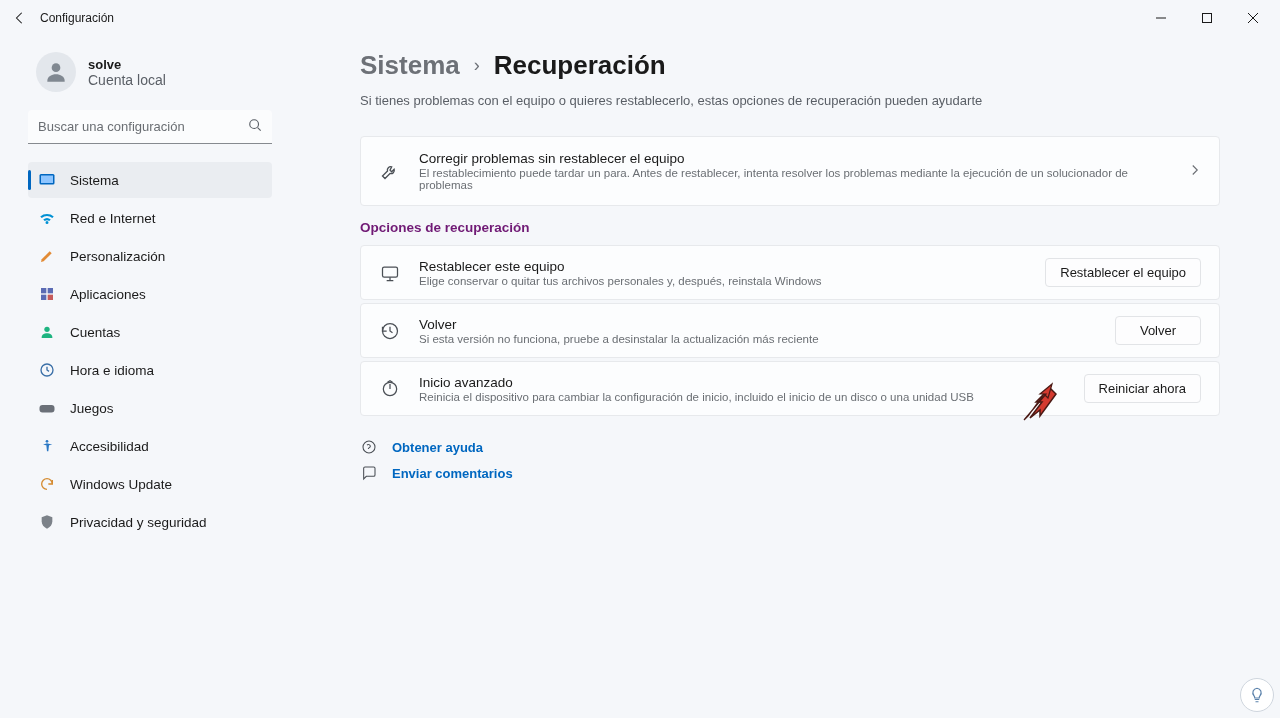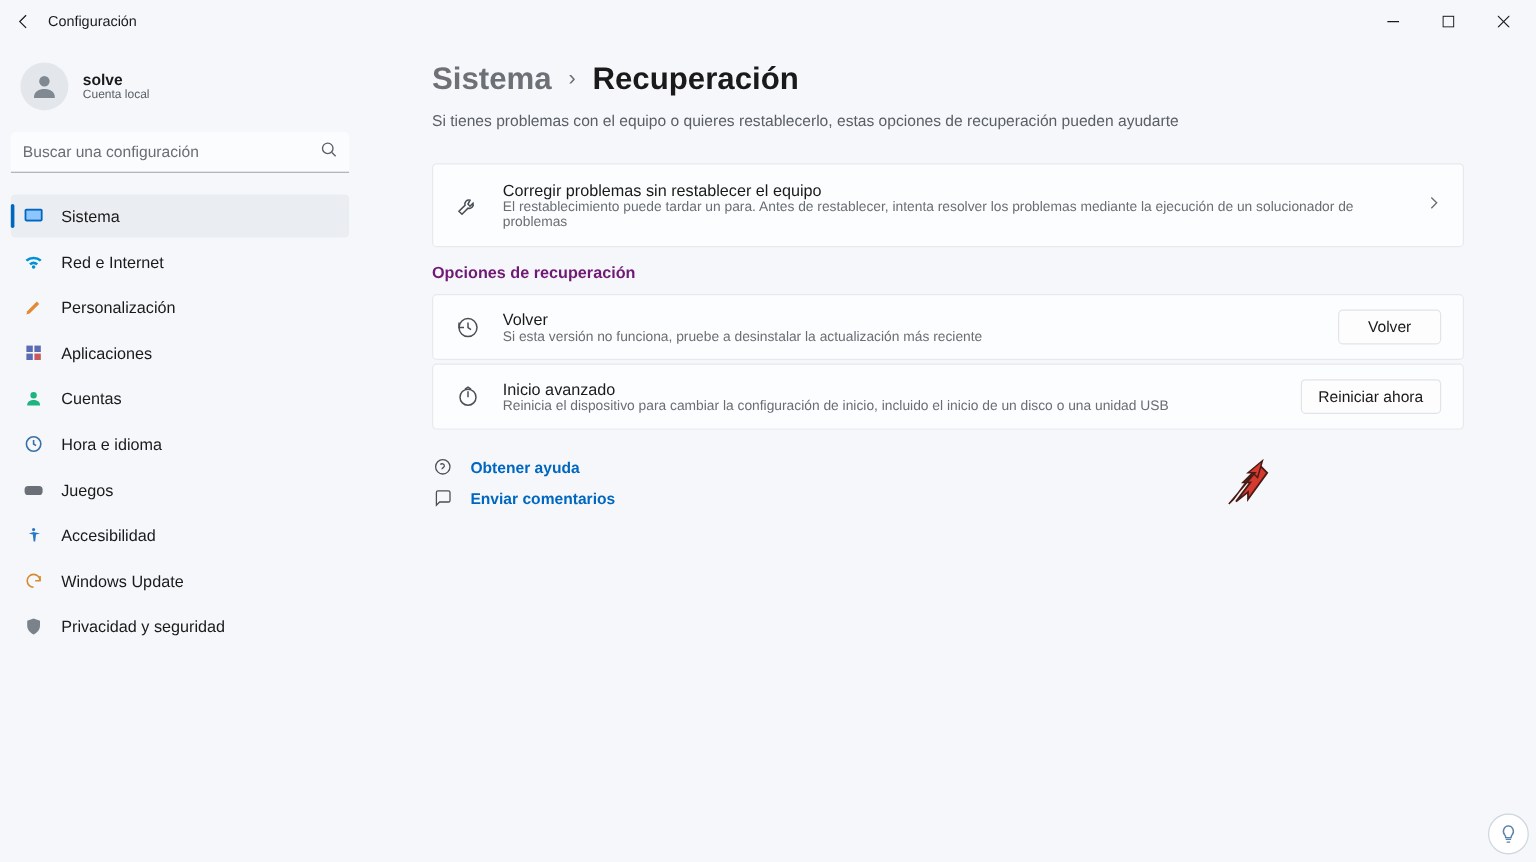--- a/index.html
+++ b/index.html
@@ -3,25 +3,25 @@
 <meta charset="utf-8">
 <style>
 * { margin: 0; padding: 0; box-sizing: border-box; font-family: 'Segoe UI', Tahoma, sans-serif; }
 body { background: #f5f7fa; width: 1280px; height: 718px; overflow: hidden; position: relative; }
 .titlebar { height: 36px; display: flex; align-items: center; padding: 0 4px; }
 .back-btn { width: 32px; height: 32px; display: flex; align-items: center; justify-content: center; cursor: pointer; border-radius: 4px; }
 .title-text { font-size: 12px; color: #1a1a1a; margin-left: 4px; }
 .win-controls { margin-left: auto; display: flex; }
 .win-btn { width: 46px; height: 36px; display: flex; align-items: center; justify-content: center; cursor: pointer; }
 .main-layout { display: flex; height: calc(718px - 36px); }
-.sidebar { width: 300px; padding: 6px 9px; display: flex; flex-direction: column; }
+.sidebar { width: 300px; padding: 6px 28px; display: flex; flex-direction: column; }
 .user-block { display: flex; align-items: center; padding: 10px 8px 18px 8px; gap: 12px; }
 .avatar { width: 40px; height: 40px; border-radius: 50%; background: #e3e7ec; display: flex; align-items: center; justify-content: center; color: #808891; }
 .user-name { font-size: 13px; font-weight: 600; color: #1a1a1a; }
-.user-sub { font-size: 10px; color: #5a5f66; }
+.user-sub { font-size: 14px; color: #5a5f66; }
 .search-wrap { position: relative; margin-bottom: 18px; }
 .search-input { width: 100%; height: 34px; border: none; border-bottom: 1px solid #868a8f; background: #fbfcfd; border-radius: 4px 4px 0 0; padding: 0 34px 0 10px; font-size: 13px; outline: none; color: #1a1a1a; }
 .search-input::placeholder { color: #6a6e73; }
 .search-icon { position: absolute; right: 10px; top: 50%; transform: translateY(-50%); color: #5a5f66; }
 .nav-list { list-style: none; display: flex; flex-direction: column; gap: 2px; }
 .nav-item { display: flex; align-items: center; height: 36px; padding: 0 10px; border-radius: 4px; cursor: pointer; position: relative; font-size: 13.5px; color: #1a1a1a; gap: 14px; }
 .nav-item.active { background: #eaedf1; }
 .nav-item.active::before { content: ""; position: absolute; left: 0; top: 8px; bottom: 8px; width: 3px; background: #0067c0; border-radius: 2px; }
 .nav-icon { width: 18px; height: 18px; display: flex; align-items: center; justify-content: center; flex-shrink: 0; }
 .content { flex: 1; padding: 14px 60px 20px 60px; overflow-y: auto; }
@@ -212,20 +212,33 @@
       </div>
       <span class="chev-right">
         <svg width="12" height="12" viewBox="0 0 16 16">
             <path d="M5 2l6 6-6 6" stroke="#6a6e73" stroke-width="1.5" fill="none"></path>
           </svg>
       </span>
     </div>
 
     <h3 class="section-head">Opciones de recuperación</h3>
 
+    <div class="opt-card">
+      <span class="card-icon">
+        <svg width="20" height="20" viewBox="0 0 24 24" fill="none" stroke="#4a4f55" stroke-width="1.5">
+            <rect x="3" y="5" width="18" height="12" rx="2"></rect>
+            <path d="M8 21h8M12 17v4"></path>
+          </svg>
+      </span>
+      <div class="card-body">
+        <div class="card-title">Restablecer este equipo</div>
+        <div class="card-desc">Elige conservar o quitar tus archivos personales y, después, reinstala Windows</div>
+      </div>
+      <button class="opt-btn">Restablecer el equipo</button>
+    </div>
 
     <div class="opt-card">
       <span class="card-icon">
         <svg width="20" height="20" viewBox="0 0 24 24" fill="none" stroke="#4a4f55" stroke-width="1.5">
             <path d="M3 12a9 9 0 109-9 9 9 0 00-9 9z"></path>
             <path d="M12 7v5l3 2M3 7v5h5"></path>
           </svg>
       </span>
       <div class="card-body">
         <div class="card-title">Volver</div>

